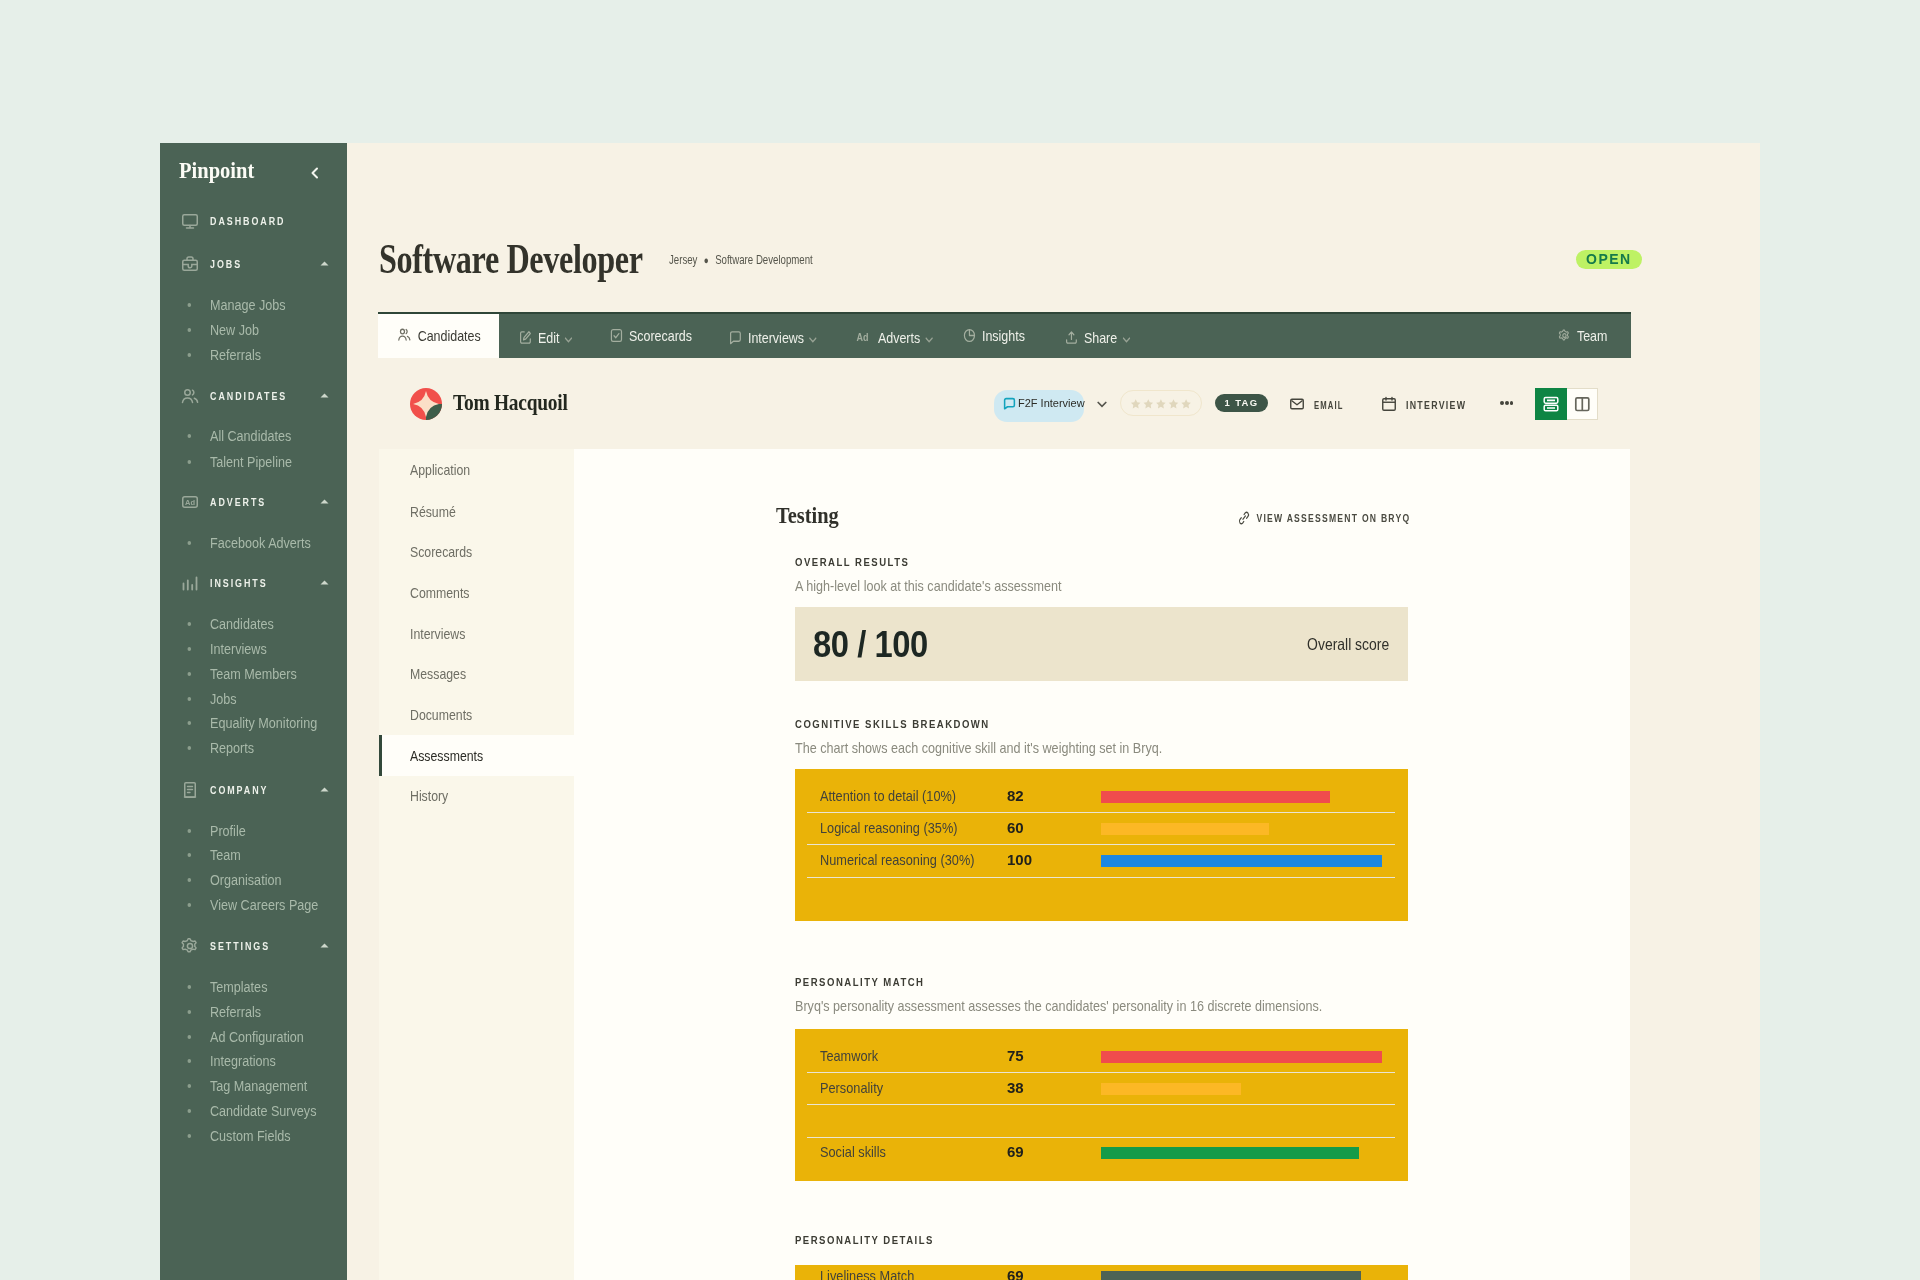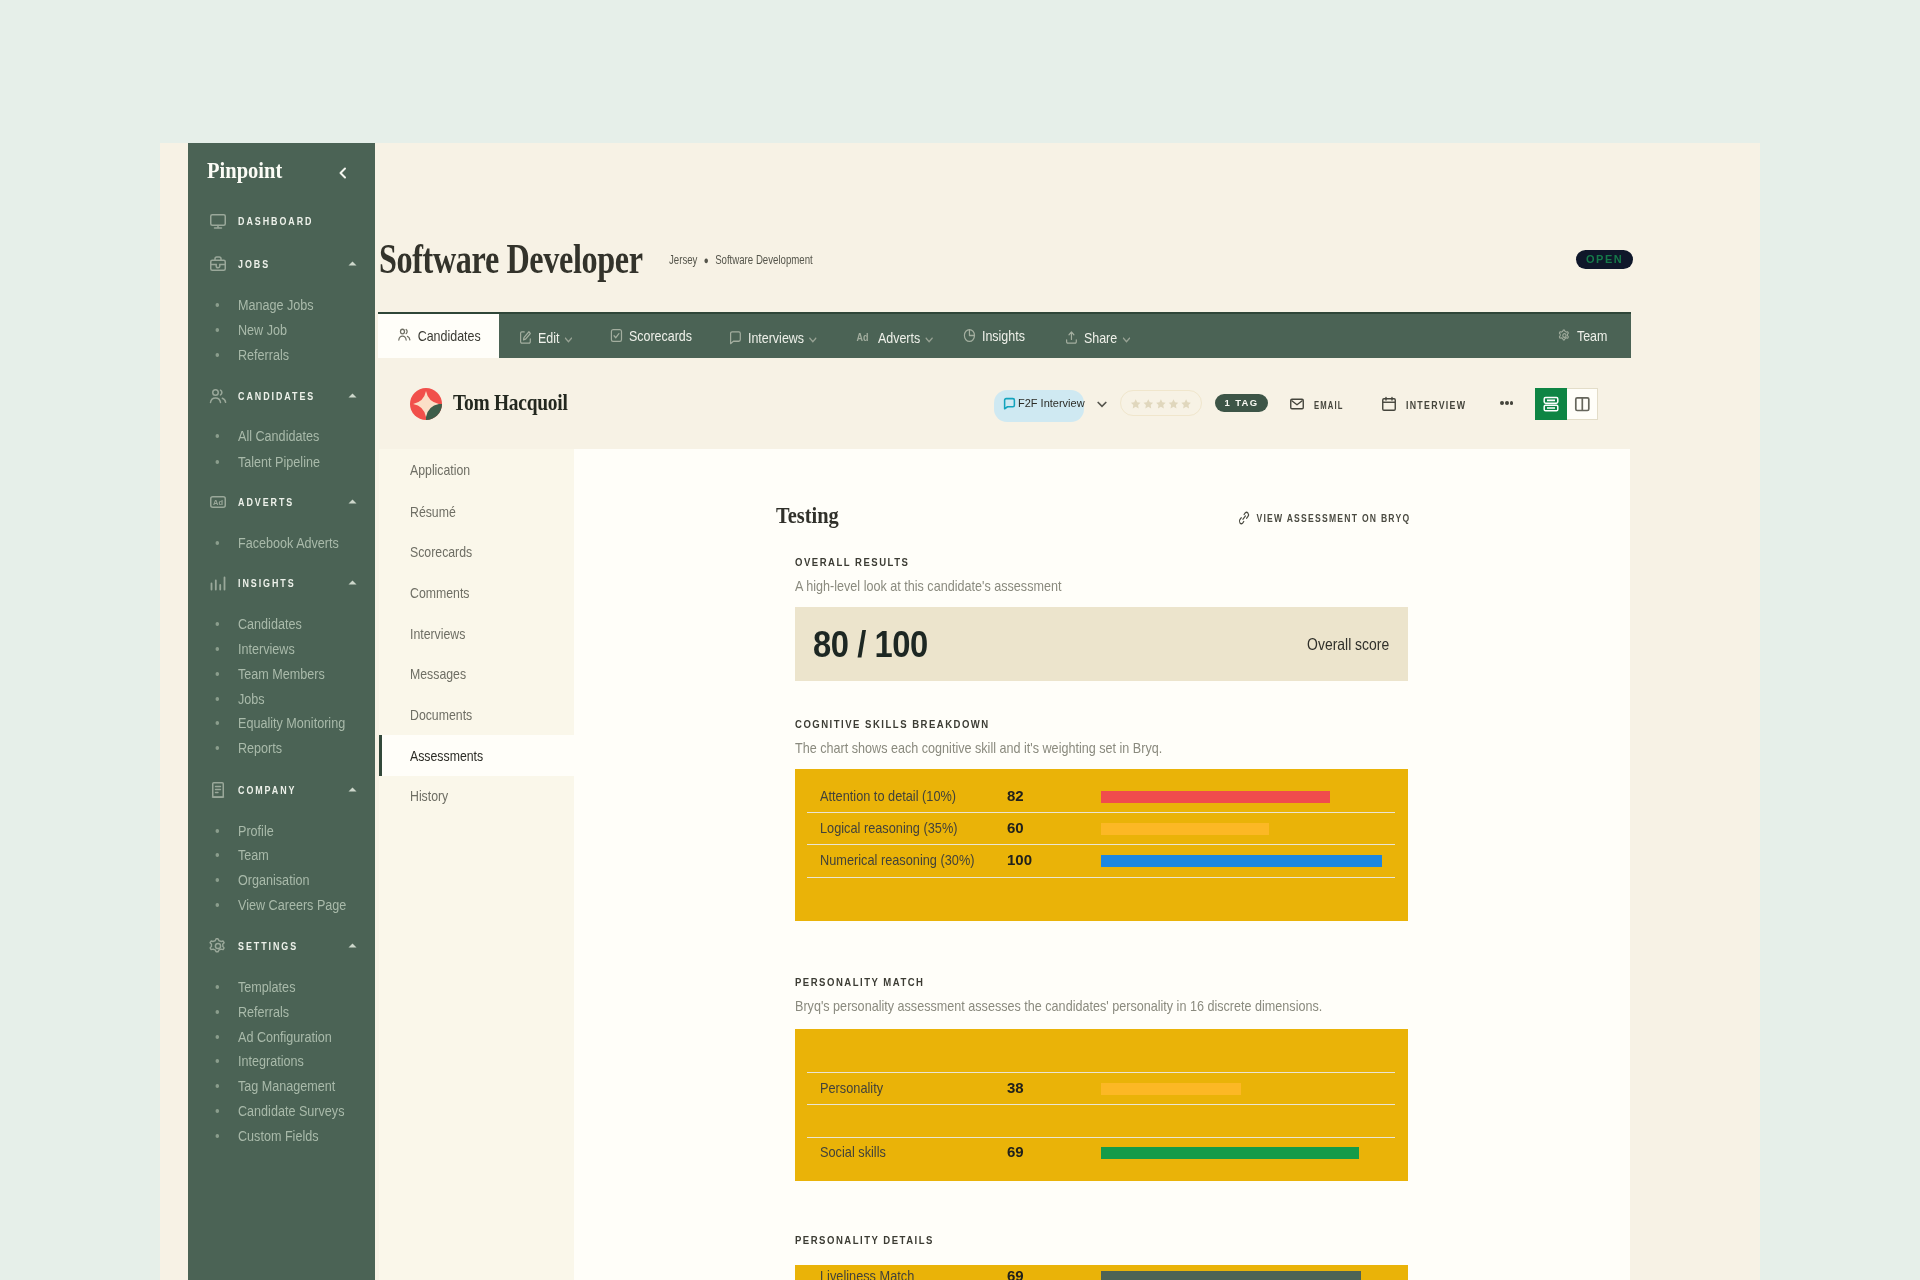--- a/index.html
+++ b/index.html
@@ -1,40 +1,40 @@
 <!DOCTYPE html>
 <html><head>
 <meta charset="utf-8">
 <style>
 * { margin:0; padding:0; box-sizing:border-box; }
 html,body { width:1920px; height:1280px; overflow:hidden; }
 body { background:#e6efe9; font-family:"Liberation Sans", sans-serif; position:relative; }
 .app { position:absolute; left:160px; top:143px; width:1600px; height:1137px; background:#f7f2e5; }
 
 
-.sidebar { position:absolute; left:0; top:0; width:187px; height:1137px; background:#4b6355;margin-left:28px; }
+.sidebar { position:absolute; left:0; top:0; width:187px; height:1137px; background:#4b6355; }
 .logo { position:absolute; left:19px; top:15px; font-family:"Liberation Serif", serif; font-weight:700; font-size:23px; color:#fcfcf6; letter-spacing:0px; transform:scaleX(.893); transform-origin:0 0; }
 .collapse { position:absolute; left:149px; top:22px; width:12px; height:12px; }
 .nav-cat { position:absolute; left:50px; font-size:11px; font-weight:700; letter-spacing:2.4px; color:#edf1ea; height:14px; line-height:14px; white-space:nowrap; transform:scaleX(.81); transform-origin:0 50%; }
 .nav-sub { position:absolute; left:50px; font-size:14px; color:#a9baaa; height:18px; line-height:18px; white-space:nowrap; transform:scaleX(.9); transform-origin:0 50%; }
 .nav-sub::before { content:""; position:absolute; left:-25px; top:7px; width:4px; height:4px; border-radius:50%; background:#8b9e8d; }
 .nav-ico { position:absolute; left:20px; width:20px; height:20px; }
 .nav-caret { position:absolute; left:160px; width:8px; height:5px; }
 .nav-caret svg { display:block; }
 
 
 .main { position:absolute; left:187px; top:0; width:1413px; height:1137px; background:#f7f2e5; }
 .crumbbar { position:absolute; left:0; top:0; width:1413px; height:56px; border-bottom:1px solid #eae4d3; }
 .crumbs { position:absolute; left:25px; top:24px; font-size:13px; color:#4c4c43; white-space:nowrap; transform:scaleX(.729); transform-origin:0 50%; }
 .crumbs .arr { color:#9b9b8f; padding:0 7px; }
 .crumbs .last { color:#8e8e82; }
 .pagetitle { position:absolute; left:32px; top:92px; font-family:"Liberation Serif", serif; font-weight:700; font-size:42px; color:#33332b; letter-spacing:-0.5px; transform:scaleX(.767); transform-origin:0 0; white-space:nowrap; }
 .pagemeta { position:absolute; left:322px; top:109px; font-size:13px; color:#55554b; transform:scaleX(.742); transform-origin:0 0; white-space:nowrap; }
 .pagemeta b.dot { color:#55554b; padding:0 5px; font-size:11px; }
-.open-badge { position:absolute; left:1229px; top:107px; height:19px; border-radius:10px; background:#0f172a; color:#157a4a; font-size:11px; font-weight:700; letter-spacing:1.5px; line-height:19px; padding:0 10px; }
+.open-badge { position:absolute; left:1229px; top:107px; height:19px; border-radius:10px; background:#bef264; color:#157a4a; font-size:14px; font-weight:700; letter-spacing:1.5px; line-height:19px; padding:0 10px; }
 
 
 .tabbar { position:absolute; left:31px; top:169px; width:1253px; height:46px; }
 .tabbar .topline { position:absolute; left:0; top:0; width:1253px; height:2px; background:#2f4638; }
 .tabbar .green { position:absolute; left:121px; top:2px; width:1132px; height:44px; background:#4b6355; }
 .tabbar .active { position:absolute; left:0; top:2px; width:121px; height:44px; background:#fffef9; }
 .tabitem { position:absolute; top:2px; height:44px; line-height:44px; font-size:14.5px; color:#eff1ea; white-space:nowrap; transform:scaleX(.86); transform-origin:0 50%; }
 .tabitem svg { vertical-align:-2px; }
 .tabitem .lbl { margin-left:7px; }
 .tabitem .crt { margin-left:6px; vertical-align:2px; }
@@ -234,20 +234,25 @@
         <div class="row" style="top:76px;">
             <span class="rl">Numerical reasoning (30%)</span>
             <span class="rv">100</span>
             <span class="rb" style="width:281px;background:#1d87e0;"></span>
           </div>
         <div class="sep" style="top:108px;"></div>
       </div>
       <div class="sec-h" style="top:527px;">PERSONALITY MATCH</div>
       <div class="sec-p" style="top:548px;">Bryq's personality assessment assesses the candidates' personality in 16 discrete dimensions.</div>
       <div class="chart" style="top:580px;">
+        <div class="row" style="top:12px;">
+            <span class="rl">Teamwork</span>
+            <span class="rv">75</span>
+            <span class="rb" style="width:281px;background:#f04c4d;"></span>
+          </div>
         <div class="sep" style="top:43px;"></div>
         <div class="row" style="top:44px;">
             <span class="rl">Personality</span>
             <span class="rv">38</span>
             <span class="rb" style="width:140px;background:#fcb825;"></span>
           </div>
         <div class="sep" style="top:75px;"></div>
         <div class="sep" style="top:108px;"></div>
         <div class="row" style="top:108px;">
             <span class="rl">Social skills</span>

